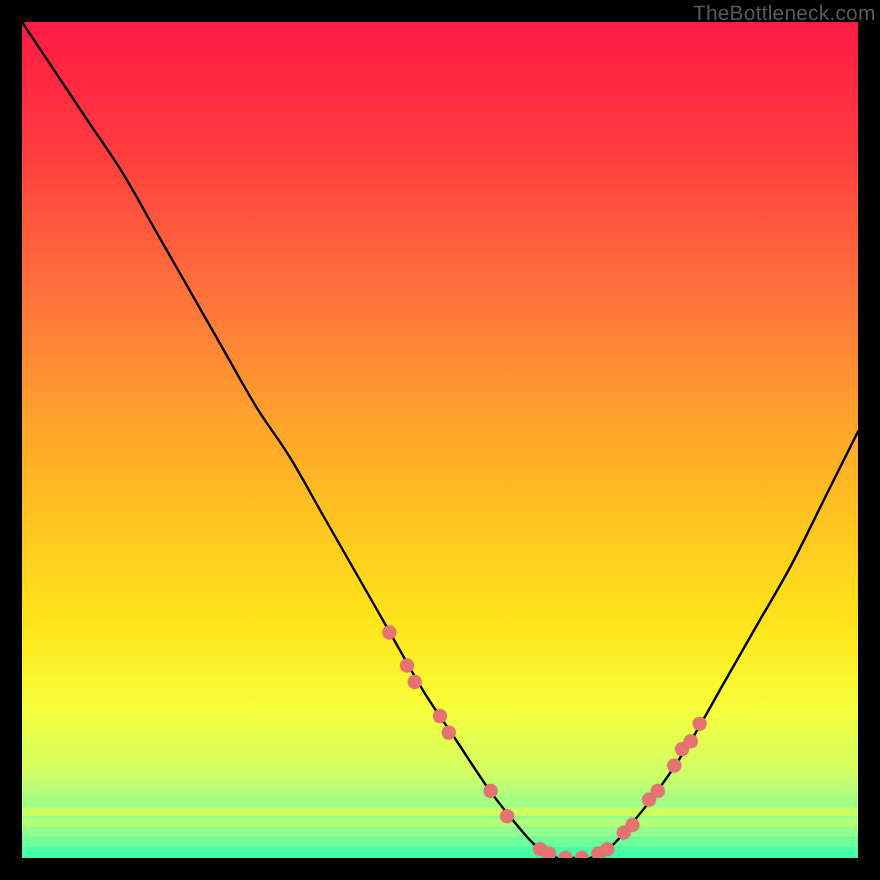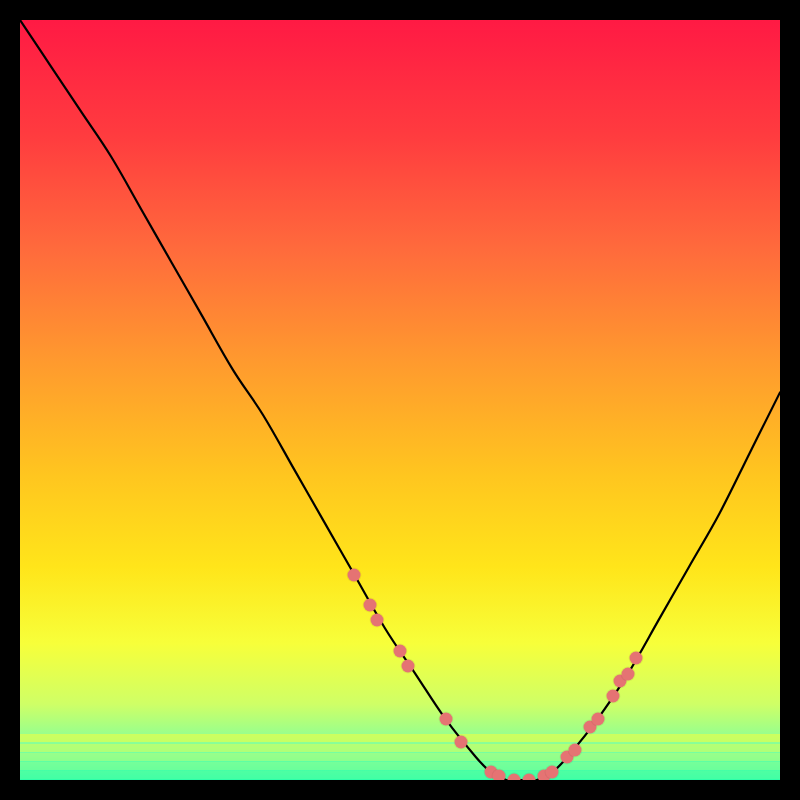--- a/index.html
+++ b/index.html
@@ -120,14 +120,15 @@
         <div class="marker" style="left: 570px; top: 706.8px; background: rgb(229, 115, 115);"></div>
         <div class="marker" style="left: 577.6px; top: 699.2px; background: rgb(229, 115, 115);"></div>
         <div class="marker" style="left: 592.8px; top: 676.4px; background: rgb(229, 115, 115);"></div>
         <div class="marker" style="left: 600.4px; top: 661.2px; background: rgb(229, 115, 115);"></div>
         <div class="marker" style="left: 608px; top: 653.6px; background: rgb(229, 115, 115);"></div>
         <div class="marker" style="left: 615.6px; top: 638.4px; background: rgb(229, 115, 115);"></div>
       </div>
 
   </div>
 
+  <div class="watermark">TheBottleneck.com</div>
 
 </div>
 
 </body></html>

